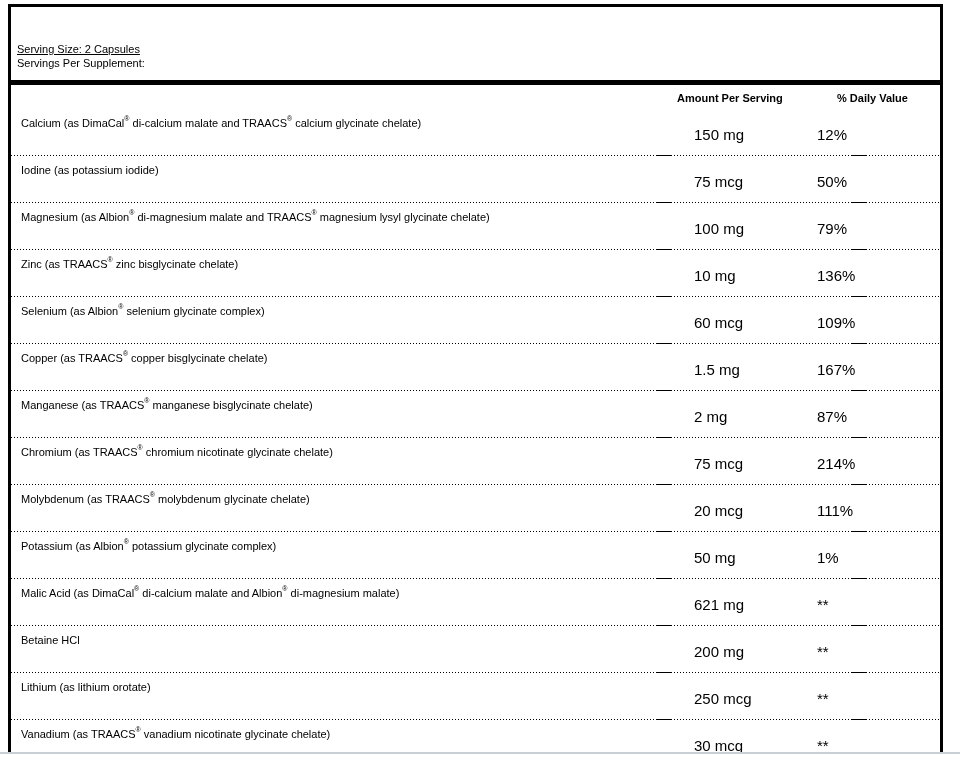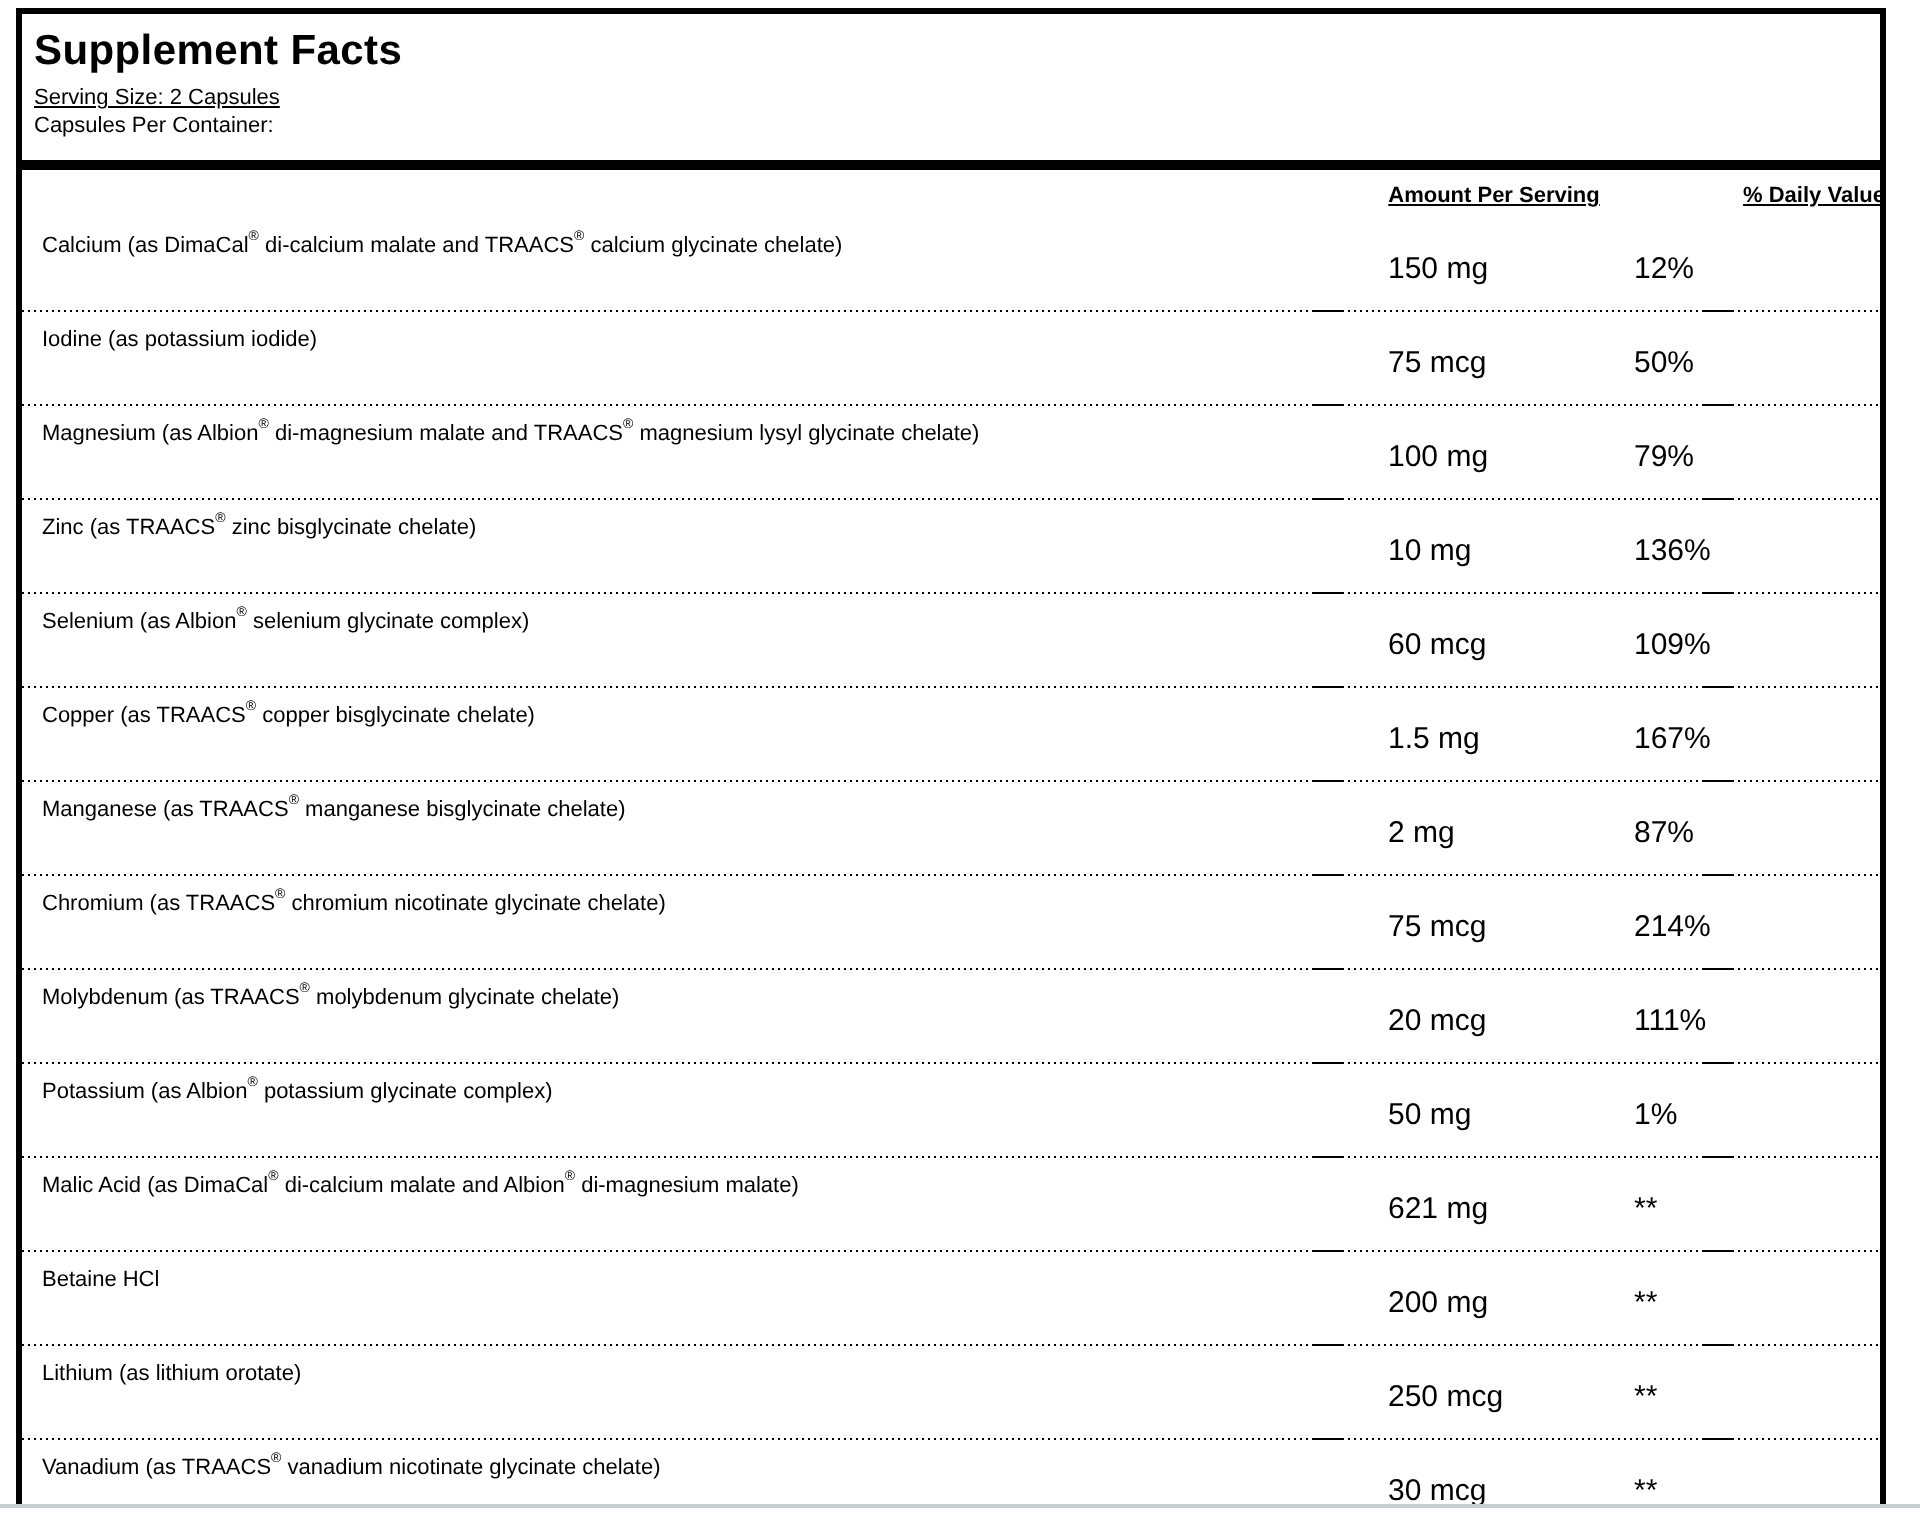--- a/index.html
+++ b/index.html
@@ -54,23 +54,22 @@
     width: 100%;
     height: 5px;
     background: #000000;
   }
   .col-header {
     position: absolute;
     top: 85px;
     width: 140px;
     font-size: 11px;
     font-weight: 700;
-    text-align: center;
-    white-space: nowrap;
-    text-decoration: underline;
+    text-align: left;
+    white-space: nowrap;
   }
   .amount-header { left: 666px; }
   .dv-header { left: 790px; padding-left: 36px; }
   .rows {
     position: absolute;
     left: 0;
     top: 101px;
     width: 100%;
   }
   .row {
@@ -126,23 +125,22 @@
     top: 752px;
     width: 960px;
     height: 2px;
   }
 </style>
 </head>
 <body>
 
 <div class="page">
   <div class="panel">
-    <div class="panel-title">Supplement Facts</div>
     <div class="serving-line serving-size">Serving Size: 2 Capsules</div>
-    <div class="serving-line servings-per-container">Capsules Per Container:</div>
+    <div class="serving-line servings-per-container">Servings Per Supplement:</div>
     <div class="thick-bar"></div>
     <div class="col-header amount-header">Amount Per Serving</div>
     <div class="col-header dv-header">% Daily Value</div>
     <div class="rows" id="rows">
         <div class="row">
           <span class="row-label">Calcium (as DimaCal<sup>®</sup> di-calcium malate and TRAACS<sup>®</sup> calcium glycinate chelate)</span>
           <span class="row-amount">150 mg</span>
           <span class="row-dv">12%</span>
         </div>
         <div class="row">

